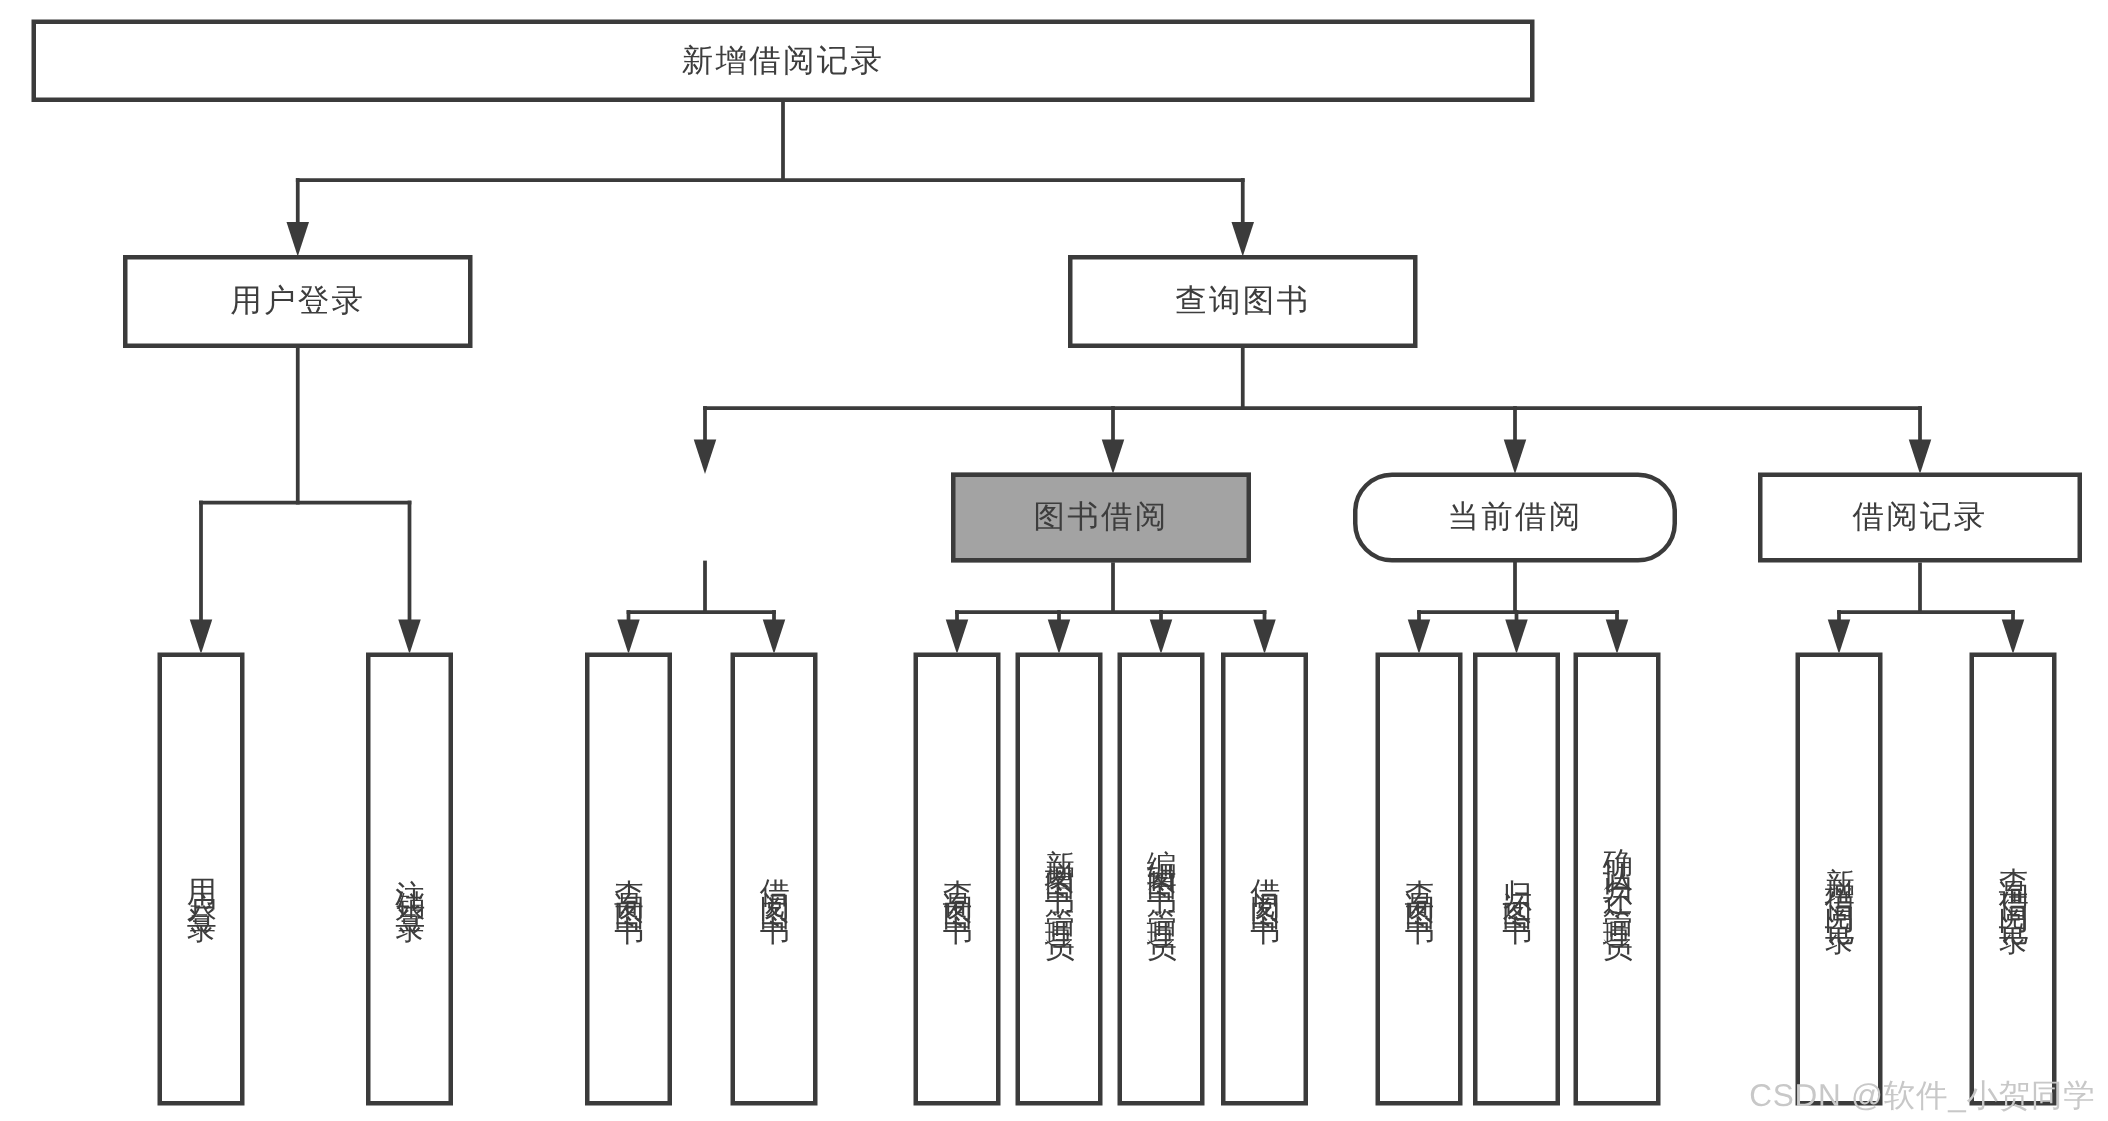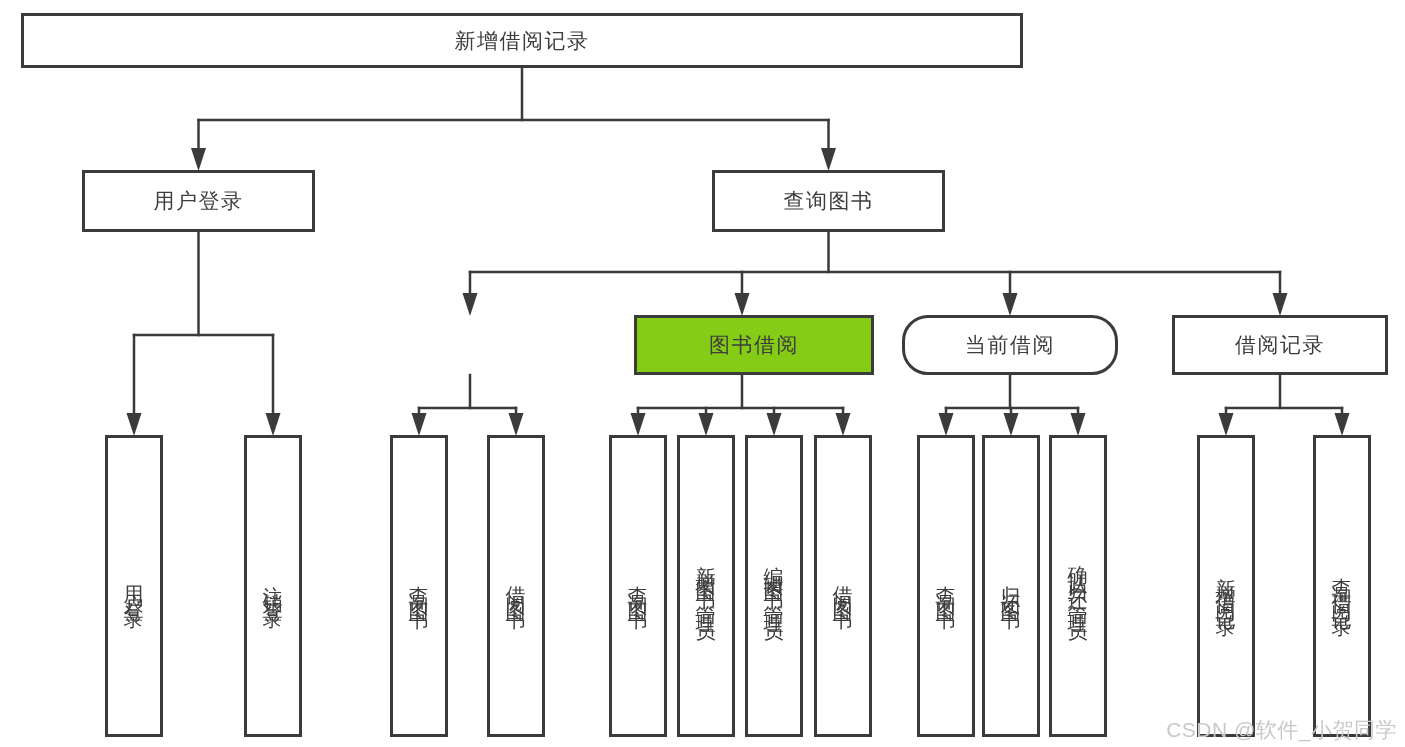--- a/index.html
+++ b/index.html
@@ -87,21 +87,21 @@
   <div class="watermark" style="right: 8px; top: 716px; color: rgb(200, 200, 200);">CSDN @软件_小贺同学</div>
 <div class="node" style="left: 21px; top: 13px; width: 1002px; height: 55px; border-color: rgb(59, 59, 59); background: rgb(255, 255, 255); color: rgb(61, 61, 61);">
       <span class="lbl">新增借阅记录</span>
     </div>
     <div class="node" style="left: 82px; top: 170px; width: 233px; height: 62px; border-color: rgb(59, 59, 59); background: rgb(255, 255, 255); color: rgb(61, 61, 61);">
       <span class="lbl">用户登录</span>
     </div>
     <div class="node" style="left: 712px; top: 170px; width: 233px; height: 62px; border-color: rgb(59, 59, 59); background: rgb(255, 255, 255); color: rgb(61, 61, 61);">
       <span class="lbl">查询图书</span>
     </div>
-    <div class="node" style="left: 634px; top: 315px; width: 240px; height: 60px; border-color: rgb(59, 59, 59); background: #84cc16; color: rgb(61, 61, 61);">
+    <div class="node" style="left: 634px; top: 315px; width: 200px; height: 60px; border-color: rgb(59, 59, 59); background: #a3a3a3; color: rgb(61, 61, 61);">
       <span class="lbl">图书借阅</span>
     </div>
     <div class="node" style="left: 902px; top: 315px; width: 216px; height: 60px; border-color: rgb(59, 59, 59); background: rgb(255, 255, 255); color: rgb(61, 61, 61); border-radius: 26px;">
       <span class="lbl">当前借阅</span>
     </div>
     <div class="node" style="left: 1172px; top: 315px; width: 216px; height: 60px; border-color: rgb(59, 59, 59); background: rgb(255, 255, 255); color: rgb(61, 61, 61);">
       <span class="lbl">借阅记录</span>
     </div>
     <div class="node vertical" style="left: 105px; top: 435px; width: 58px; height: 302px; border-color: rgb(59, 59, 59); background: rgb(255, 255, 255); color: rgb(61, 61, 61);">
       <span class="lbl">用户登录</span>

